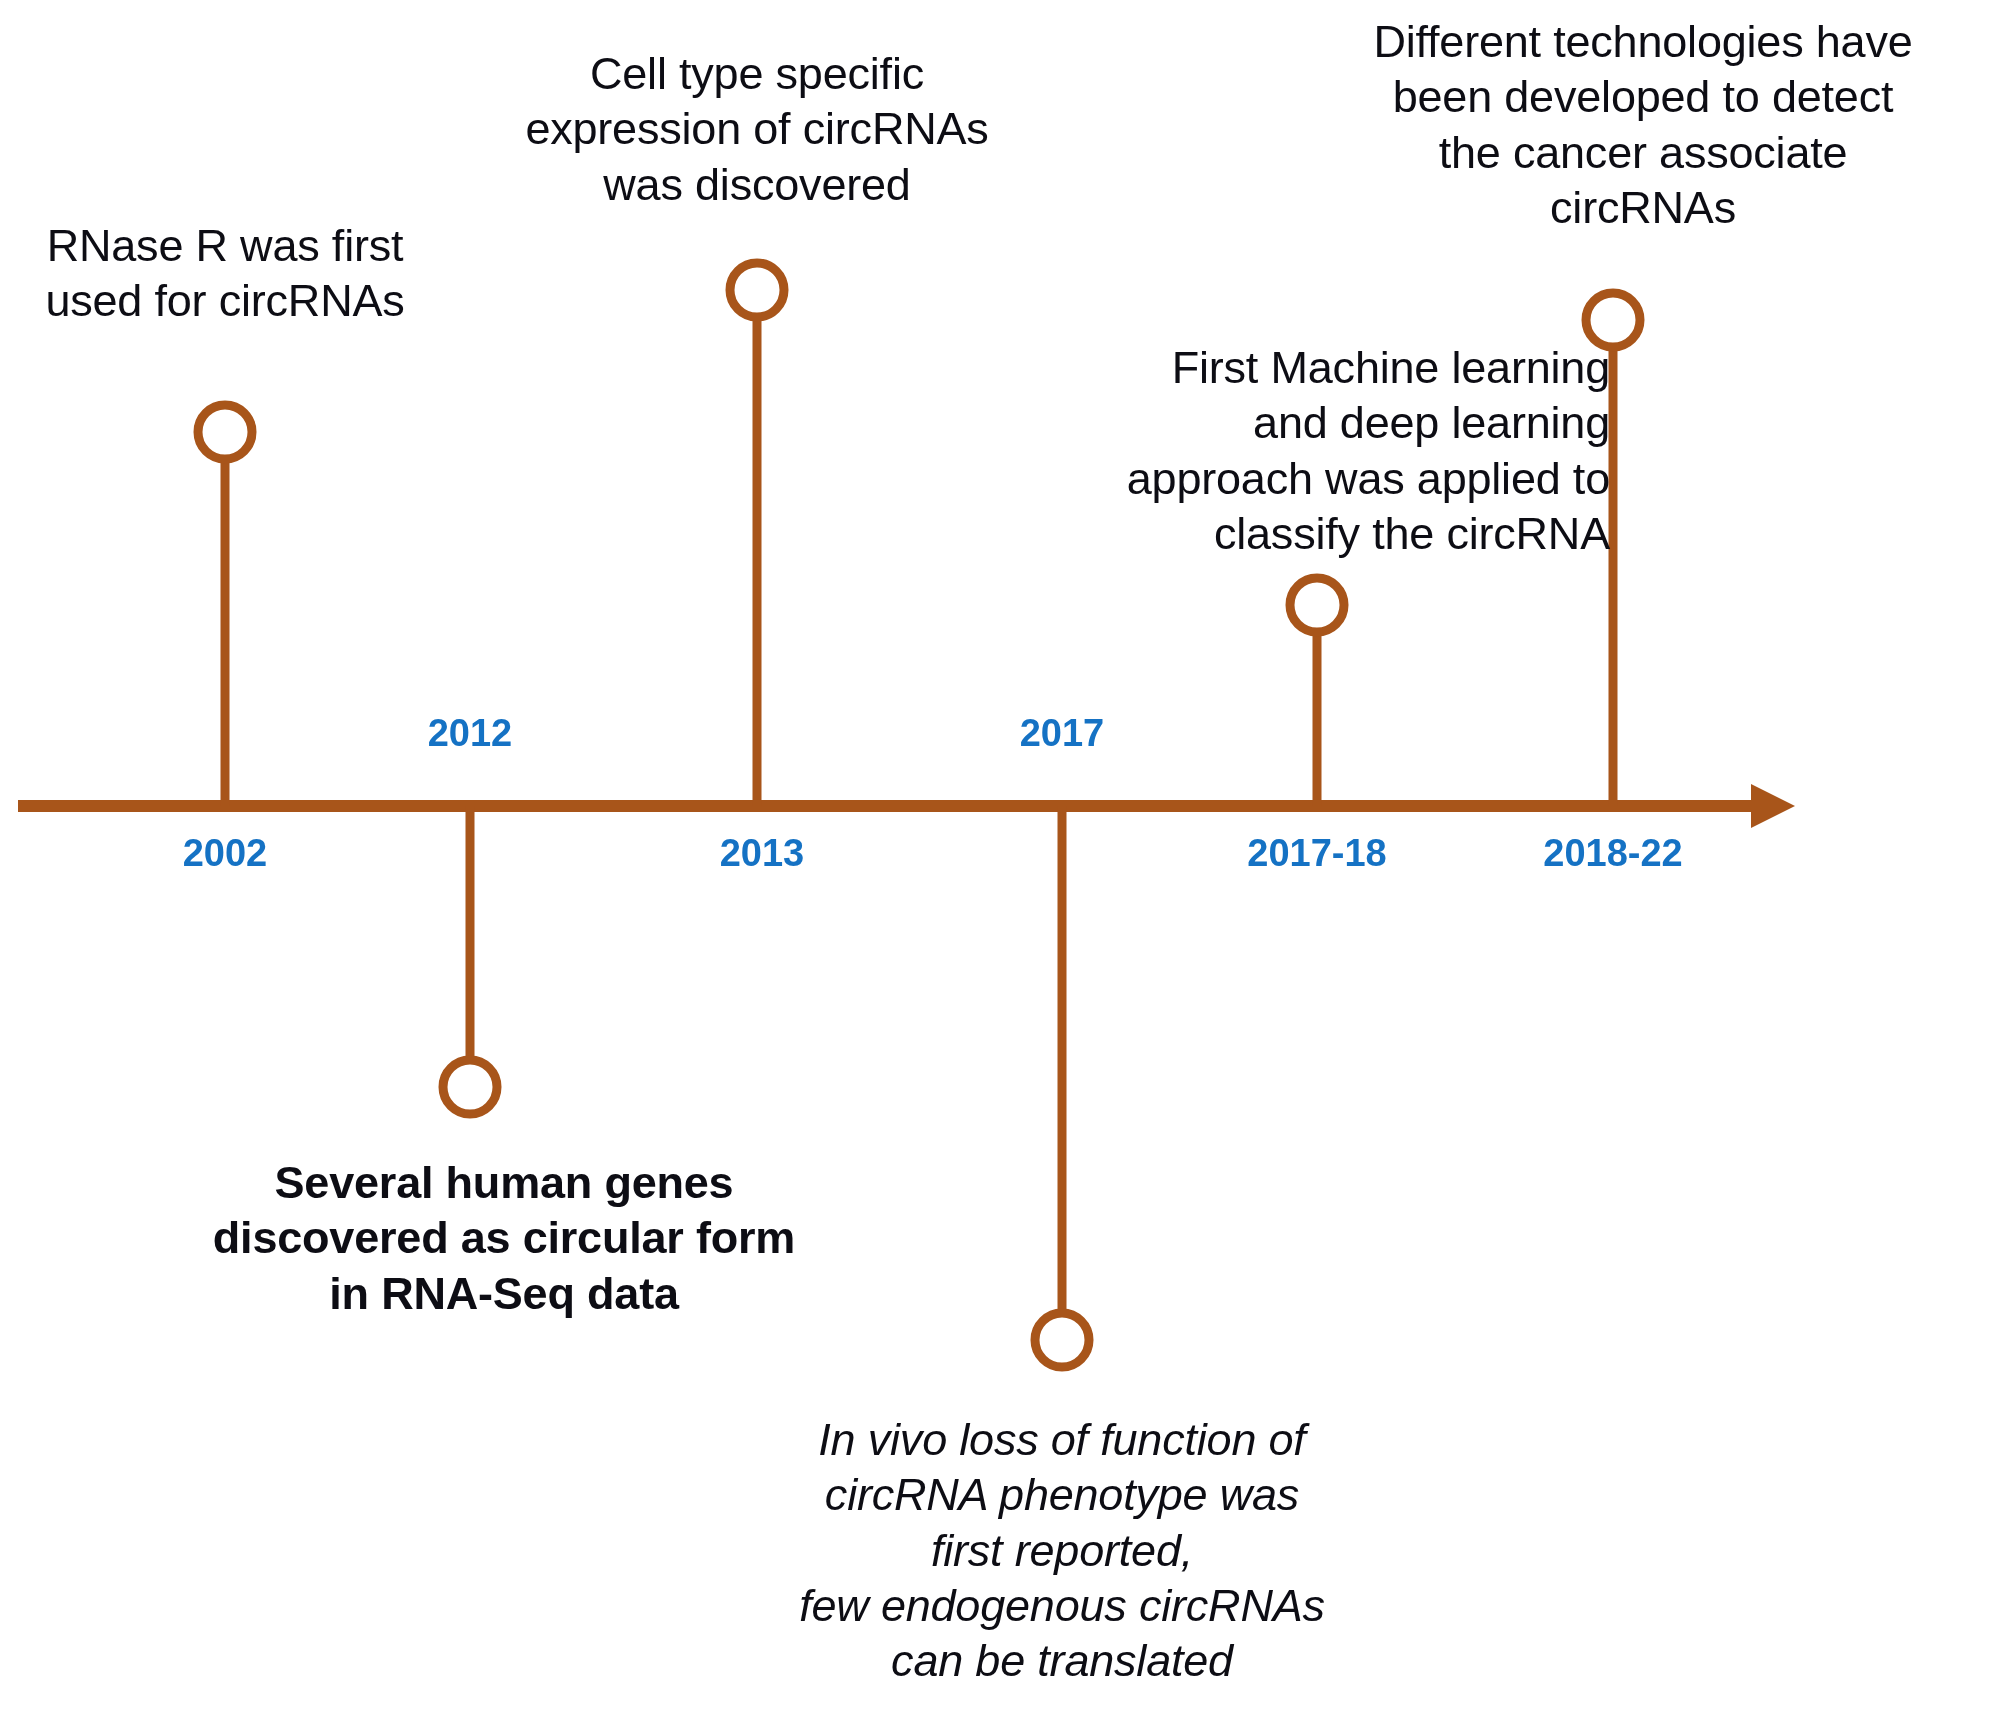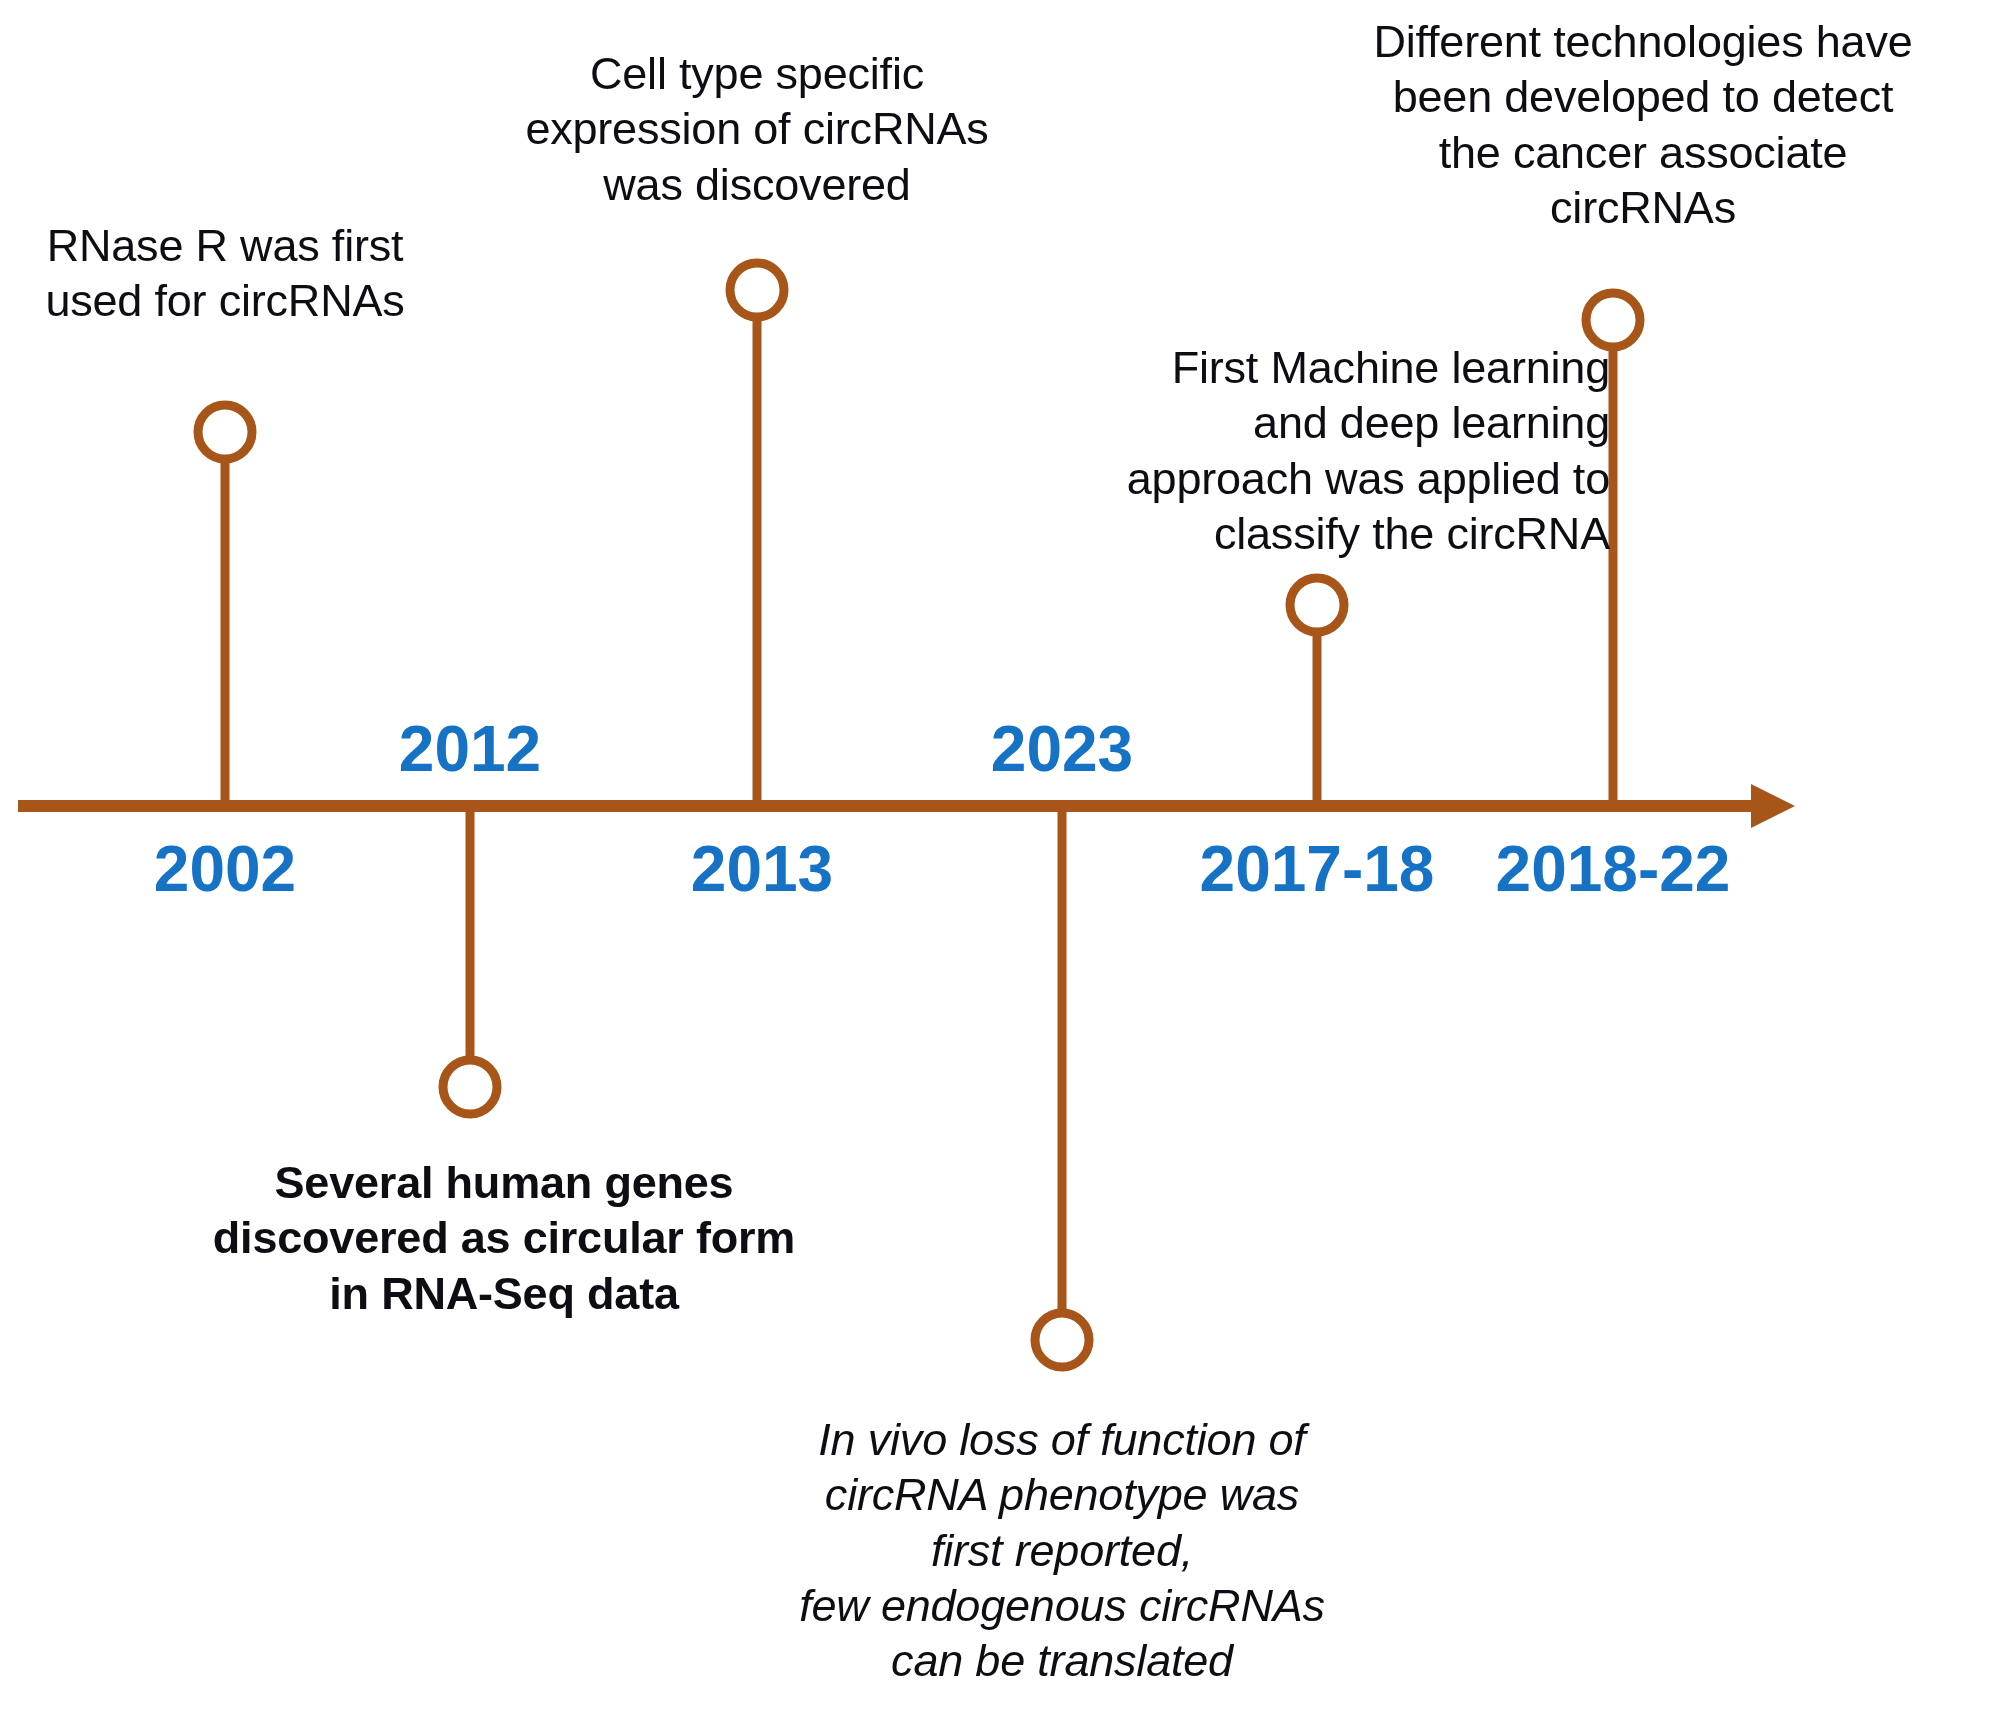--- a/index.html
+++ b/index.html
@@ -33,21 +33,21 @@
     line-height: 1.23;
     color: #0d0d14;
     font-weight: 400;
     white-space: pre-line;
     letter-spacing: -0.2px;
   }
   .year-label {
     position: absolute;
     text-align: center;
     font-family: "Liberation Sans", sans-serif;
-    font-size: 64px;
+    font-size: 38px;
     font-weight: bold;
     color: #1572c4;
     letter-spacing: 0px;
     white-space: nowrap;
   }
 </style>
 </head>
 <body>
 
 <div id="canvas">
@@ -76,21 +76,21 @@
       <div class="note" style="width: 420px; left: 15px; top: 218px;">RNase R was first
 used  for circRNAs</div>
       <div class="year-label" style="top: 712px; left: 270px; width: 400px;">2012</div>
       <div class="note" style="width: 640px; left: 184px; top: 1155px; font-weight: bold;">Several human  genes
 discovered as circular form
 in RNA-Seq  data</div>
       <div class="year-label" style="top: 832px; left: 562px; width: 400px;">2013</div>
       <div class="note" style="width: 560px; left: 477px; top: 46px; text-align: center;">Cell type specific
 expression of circRNAs
 was discovered</div>
-      <div class="year-label" style="top: 712px; left: 862px; width: 400px;">2023</div>
+      <div class="year-label" style="top: 712px; left: 862px; width: 400px;">2017</div>
       <div class="note" style="width: 620px; left: 752px; top: 1412px; font-style: italic;">In vivo loss of function  of
 circRNA phenotype was
 first reported,
 few endogenous  circRNAs
 can be translated</div>
       <div class="year-label" style="top: 832px; left: 1117px; width: 400px;">2017-18</div>
       <div class="note" style="width: 580px; left: 1030px; top: 340px; text-align: right;">First Machine learning
 and  deep learning
 approach was applied to
 classify the circRNA</div>

